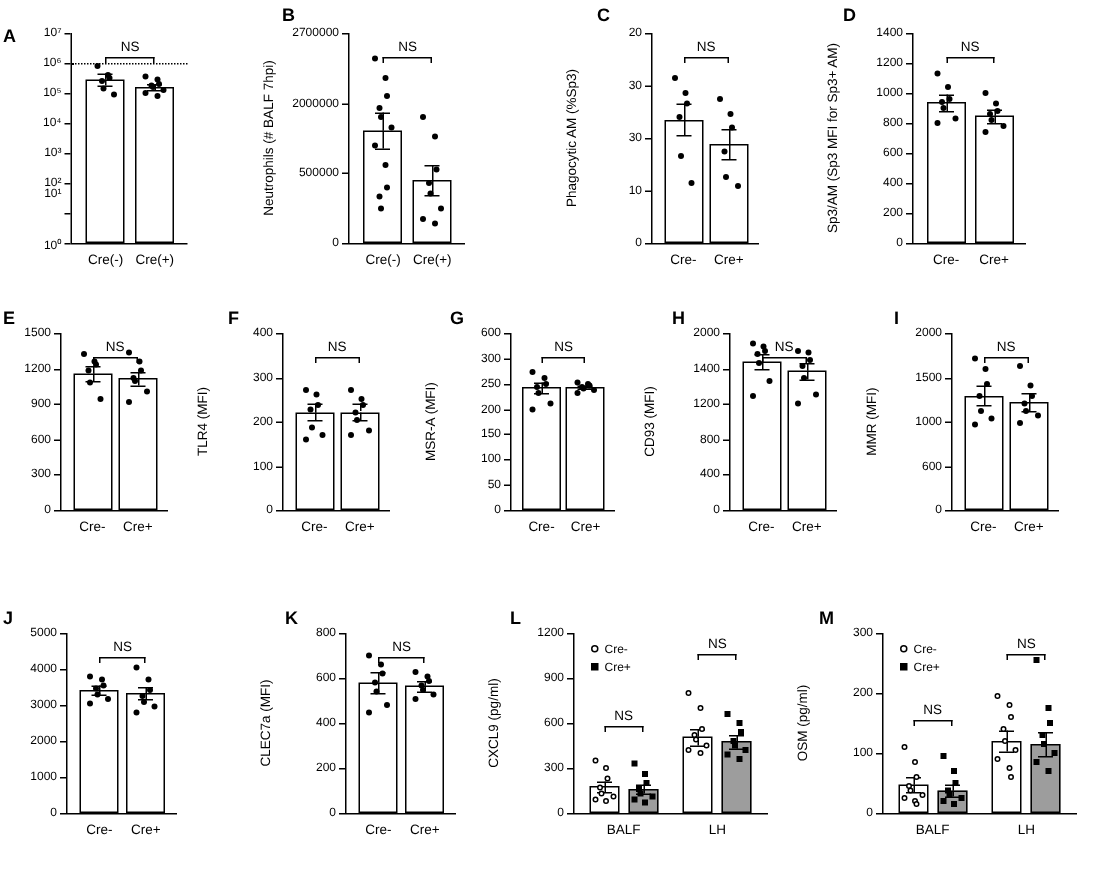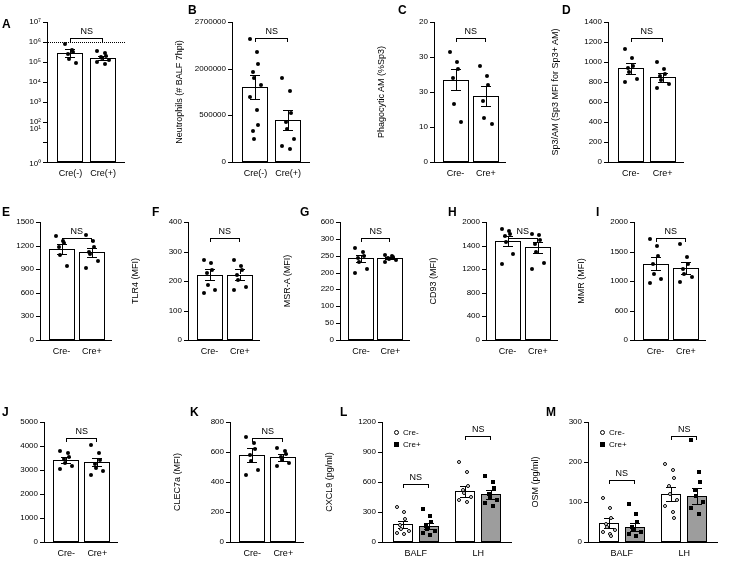--- a/index.html
+++ b/index.html
@@ -300,21 +300,21 @@
     <div class="plabel" style="left:300px;top:206px;">G</div>
     <div class="axis-y" style="left:340px;top:222px;height:118px;"></div>
     <div class="axis-x" style="left:340px;top:340px;width:70px;"></div>
     <div class="tick" style="left:336px;top:340px;"></div>
     <div class="ticklab" style="left:292px;top:335px;width:42px;">0</div>
     <div class="tick" style="left:336px;top:323px;"></div>
     <div class="ticklab" style="left:292px;top:318px;width:42px;">50</div>
     <div class="tick" style="left:336px;top:306px;"></div>
     <div class="ticklab" style="left:292px;top:301px;width:42px;">100</div>
     <div class="tick" style="left:336px;top:289px;"></div>
-    <div class="ticklab" style="left:292px;top:284px;width:42px;">220</div>
+    <div class="ticklab" style="left:292px;top:284px;width:42px;">150</div>
     <div class="tick" style="left:336px;top:273px;"></div>
     <div class="ticklab" style="left:292px;top:268px;width:42px;">200</div>
     <div class="tick" style="left:336px;top:256px;"></div>
     <div class="ticklab" style="left:292px;top:251px;width:42px;">250</div>
     <div class="tick" style="left:336px;top:239px;"></div>
     <div class="ticklab" style="left:292px;top:234px;width:42px;">300</div>
     <div class="tick" style="left:336px;top:222px;"></div>
     <div class="ticklab" style="left:292px;top:217px;width:42px;">600</div>
     <div class="ylab" style="left:282px;top:340px;width:118px;text-align:center;">MSR-A (MFI)</div>
     <div class="bar" style="left:348px;top:258.4114285714286px;width:26px;height:81.58857142857141px;"></div>

